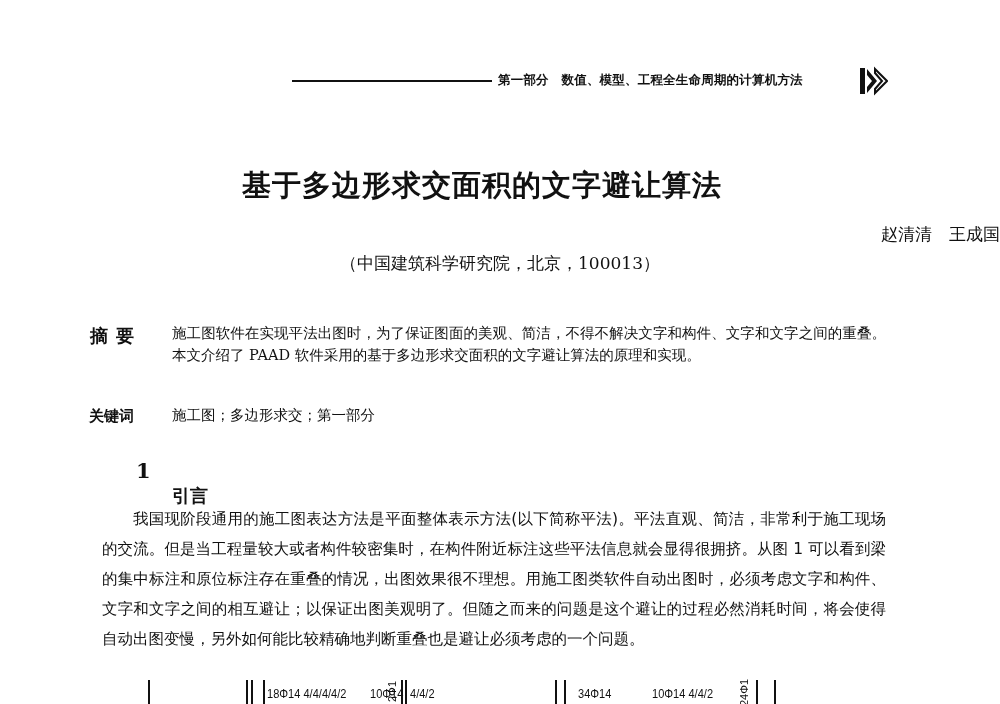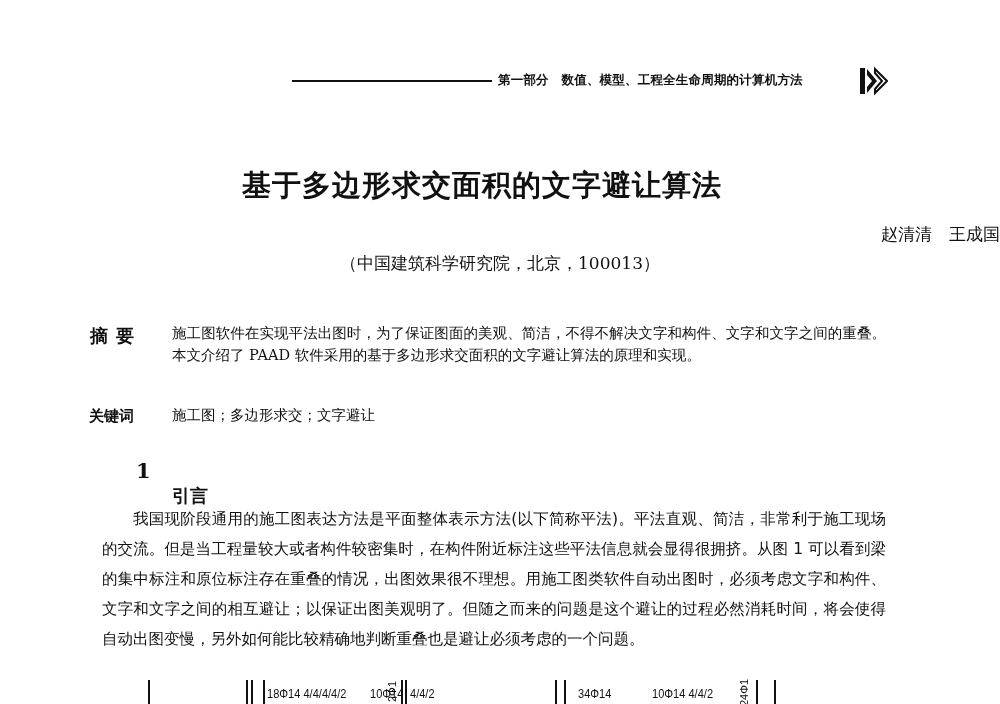--- a/index.html
+++ b/index.html
@@ -51,21 +51,21 @@
   <polygon points="15,3 27,15 15,27 15,23 22,15 15,7" fill="none" stroke="#111" stroke-width="2"></polygon>
 </svg>
 
 <div class="abs title">基于多边形求交面积的文字避让算法</div>
 <div class="abs authors">赵清清　王成国</div>
 <div class="abs affil">（中国建筑科学研究院，北京，100013）</div>
 
 <div class="abs abs-label">摘要</div>
 <div class="abs abs-text">施工图软件在实现平法出图时，为了保证图面的美观、简洁，不得不解决文字和构件、文字和文字之间的重叠。本文介绍了 PAAD 软件采用的基于多边形求交面积的文字避让算法的原理和实现。</div>
 <div class="abs kw-label">关键词</div>
-<div class="abs kw-text">施工图；多边形求交；文字避让</div>
+<div class="abs kw-text">施工图；多边形求交；第一部分</div>
 
 <div class="abs sec-num">1</div>
 <div class="abs sec-title">引言</div>
 <div class="abs body-text">
   <p>我国现阶段通用的施工图表达方法是平面整体表示方法(以下简称平法)。平法直观、简洁，非常利于施工现场的交流。但是当工程量较大或者构件较密集时，在构件附近标注这些平法信息就会显得很拥挤。从图 1 可以看到梁的集中标注和原位标注存在重叠的情况，出图效果很不理想。用施工图类软件自动出图时，必须考虑文字和构件、文字和文字之间的相互避让；以保证出图美观明了。但随之而来的问题是这个避让的过程必然消耗时间，将会使得自动出图变慢，另外如何能比较精确地判断重叠也是避让必须考虑的一个问题。</p>
 </div>
 
 <div class="abs fig">
   <div class="vline" style="left:148px"></div>
   <div class="vline" style="left:246px"></div>

